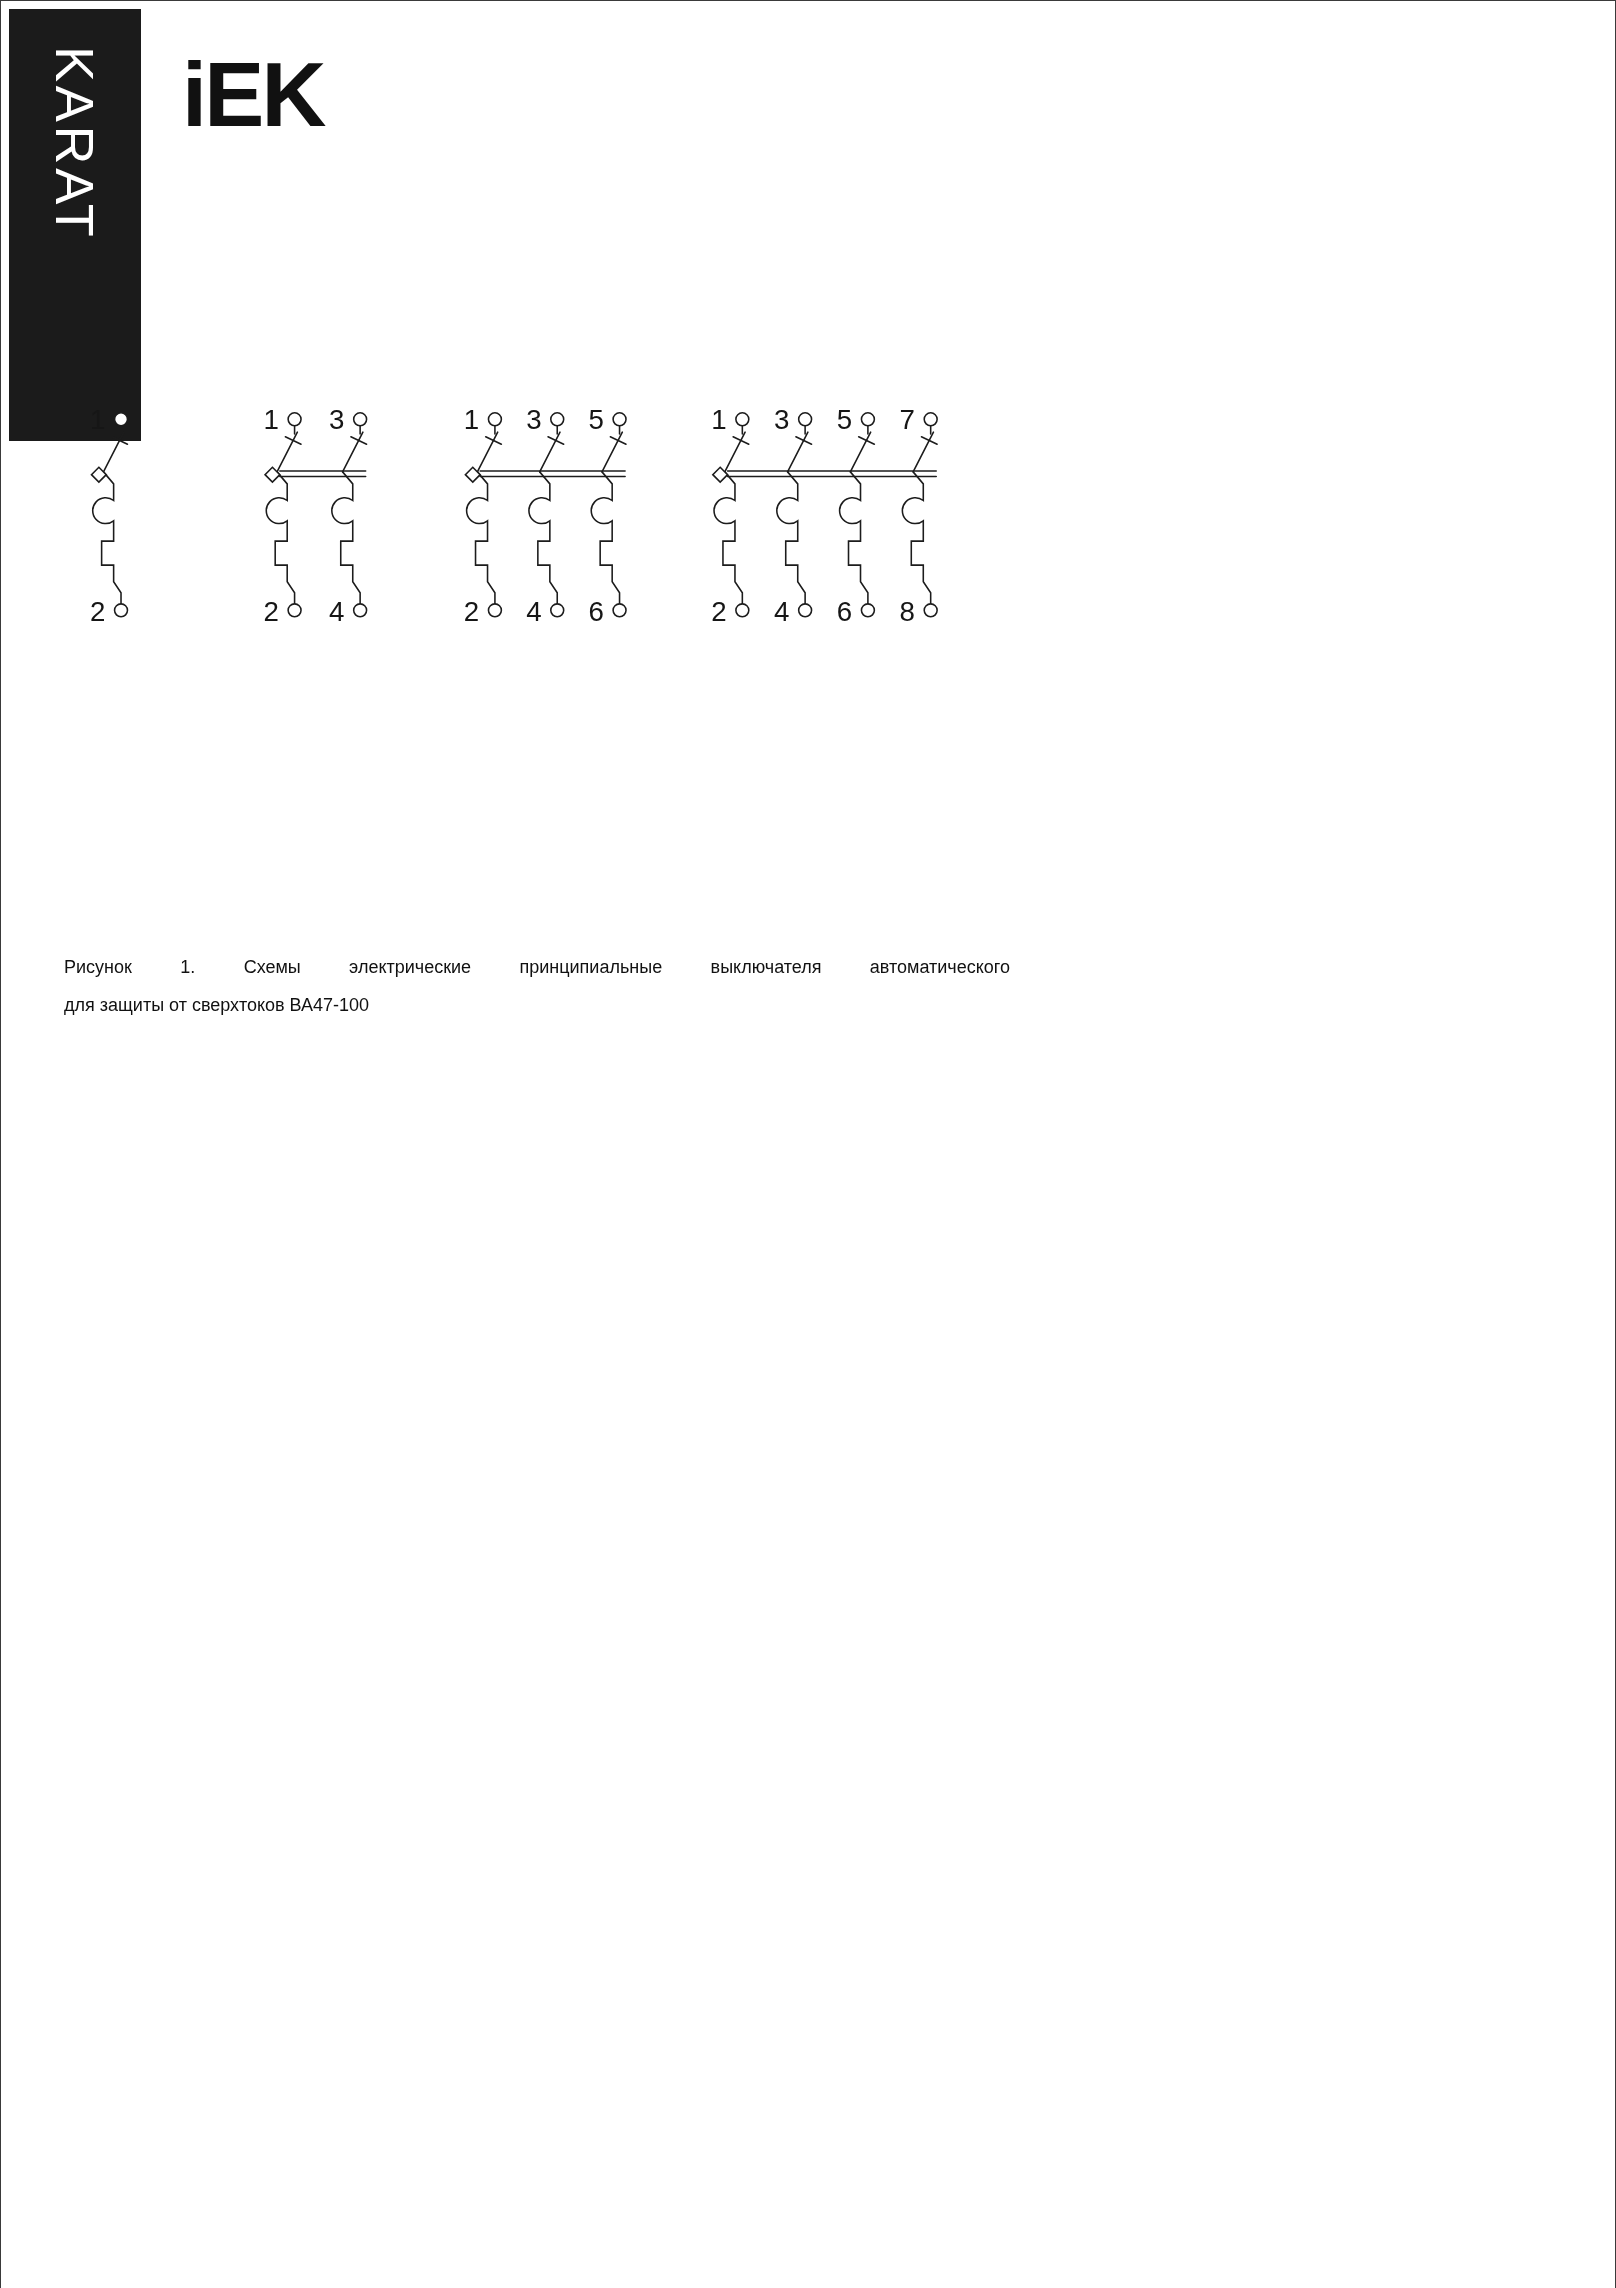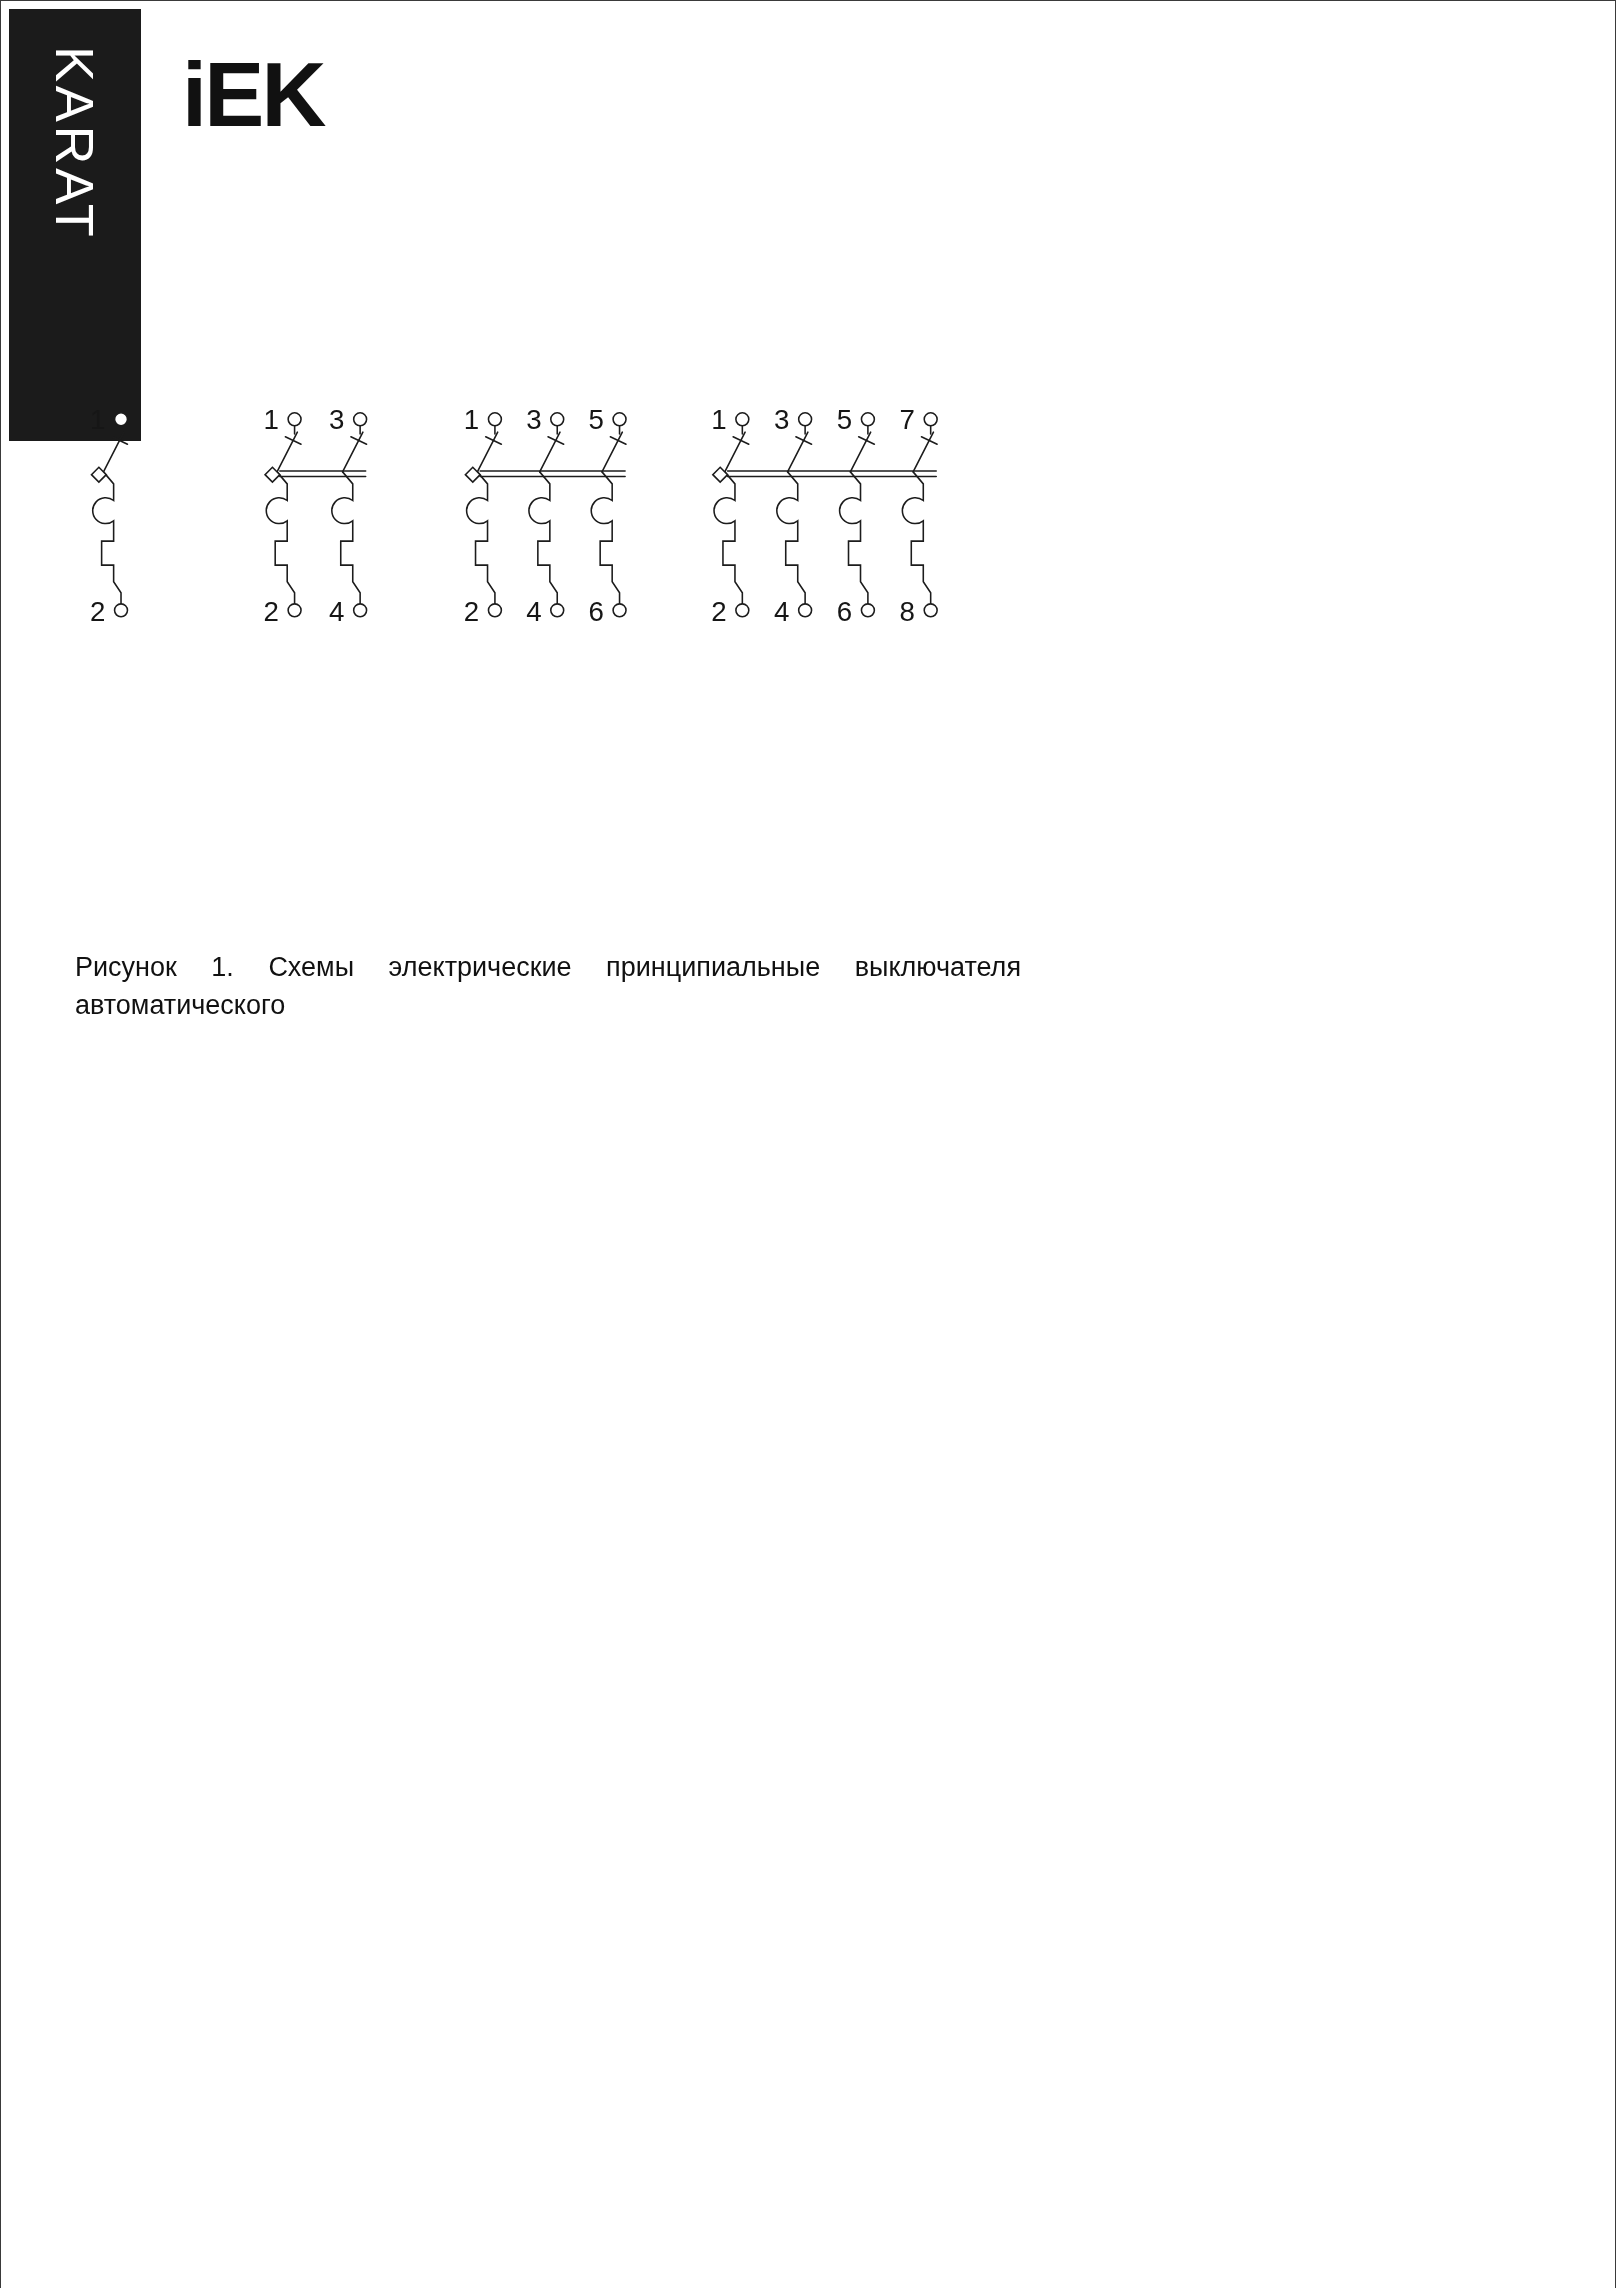--- a/index.html
+++ b/index.html
@@ -61,24 +61,24 @@
   .tlabel {
     font-family: "Liberation Sans", sans-serif;
     font-size: 30px;
     fill: #161616;
     text-anchor: end;
   }
 
   
   .caption {
     position: absolute;
-    left: 74px;
+    left: 63px;
     top: 947px;
     width: 946px;
-    font-size: 27px;
+    font-size: 18px;
     line-height: 38px;
     font-weight: 500;
     color: #111111;
   }
   .caption-line1 {
     text-align: justify;
     text-align-last: justify;
   }
   .caption-line2 {
     text-align: left;
@@ -215,16 +215,17 @@
             <circle cx="0" cy="207" r="7" class="term"></circle>
             <text x="-17" y="11" class="tlabel">7</text>
             <text x="-17" y="218" class="tlabel">8</text>
           </g>
         </g>
       </svg>
   </div>
 
   <div class="caption">
     <div class="caption-line1">Рисунок 1. Схемы электрические принципиальные выключателя автоматического</div>
+    <div class="caption-line2">для защиты от сверхтоков ВА47-100</div>
   </div>
 
 </div>
 
 
 </body></html>

